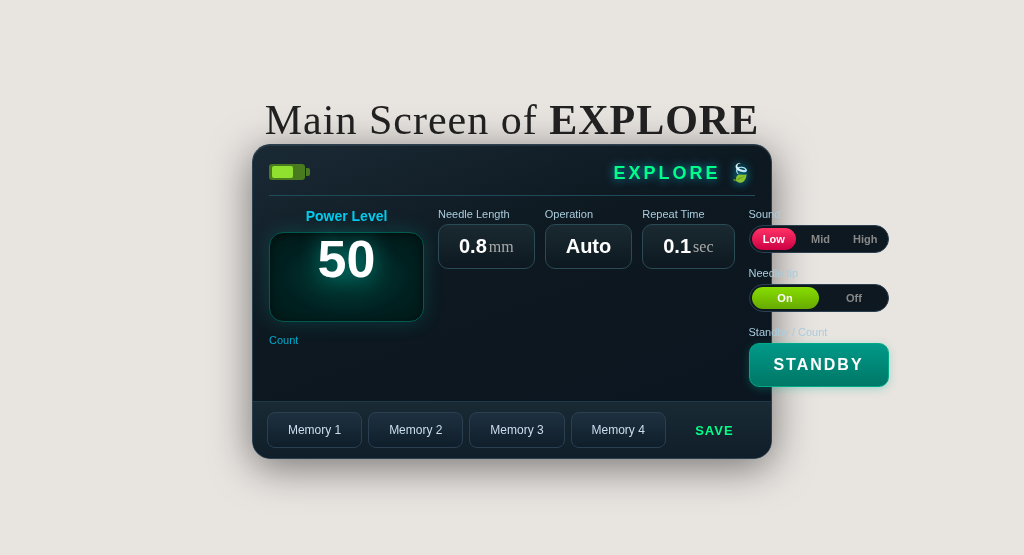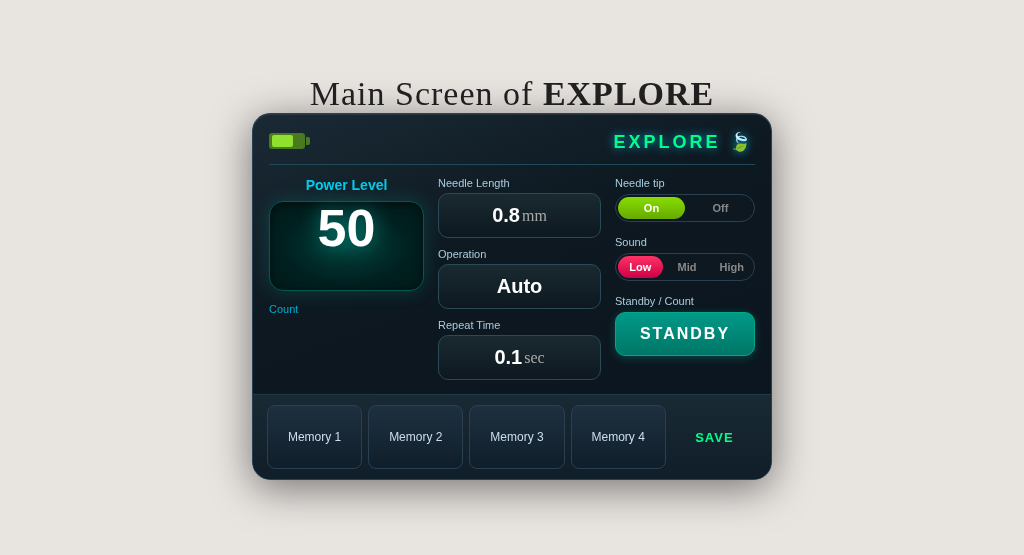--- a/index.html
+++ b/index.html
@@ -9,21 +9,21 @@
       font-family: 'Arial', sans-serif;
       display: flex;
       flex-direction: column;
       align-items: center;
       justify-content: center;
       min-height: 555px;
       width: 1024px;
     }
 
     .page-title {
-      font-size: 34px;
+      font-size: 42px;
       font-weight: 300;
       color: #222;
       font-family: Georgia, serif;
       letter-spacing: 1px;
     }
 
     .page-title strong {
       font-weight: bold;
     }
 
@@ -151,21 +151,21 @@
       font-family: 'Courier New', monospace;
       font-size: 14px;
       letter-spacing: 2px;
       text-align: center;
     }
 
     
     .middle-panel {
       flex: 1;
       display: flex;
-      flex-direction: column;
+      flex-direction: row;
       gap: 10px;
     }
 
     .control-group {
       display: flex;
       flex-direction: column;
       gap: 4px;
     }
 
     .control-label {
@@ -300,21 +300,21 @@
       margin: 0 -16px;
     }
 
     .memory-btn {
       flex: 1;
       background: linear-gradient(180deg, #1e3040 0%, #0f1e2a 100%);
       border: 1px solid #2a4050;
       border-radius: 8px;
       color: #ccddee;
       font-size: 12px;
-      padding: 24px 4px;
+      padding: 10px 4px;
       text-align: center;
       cursor: pointer;
     }
 
     .save-btn {
       flex: 1;
       background: transparent;
       border: none;
       color: #00ff88;
       font-size: 13px;
@@ -376,33 +376,33 @@
           <span>0.1</span>
           <span class="unit">sec</span>
         </div>
       </div>
 
     </div>
 
     <div class="right-panel">
 
       <div>
-        <div class="right-section-label">Needle tip</div>
-        <div class="toggle-group-2">
-          <div class="toggle-option-2 active-green">On</div>
-          <div class="toggle-option-2">Off</div>
-        </div>
-      </div>
-
-      <div>
         <div class="right-section-label">Sound</div>
         <div class="toggle-group-3">
           <div class="toggle-option active-pink">Low</div>
           <div class="toggle-option">Mid</div>
           <div class="toggle-option">High</div>
+        </div>
+      </div>
+
+      <div>
+        <div class="right-section-label">Needle tip</div>
+        <div class="toggle-group-2">
+          <div class="toggle-option-2 active-green">On</div>
+          <div class="toggle-option-2">Off</div>
         </div>
       </div>
 
       <div class="standby-section">
         <div class="right-section-label">Standby / Count</div>
         <button class="standby-btn">STANDBY</button>
       </div>
 
     </div>
   </div>

